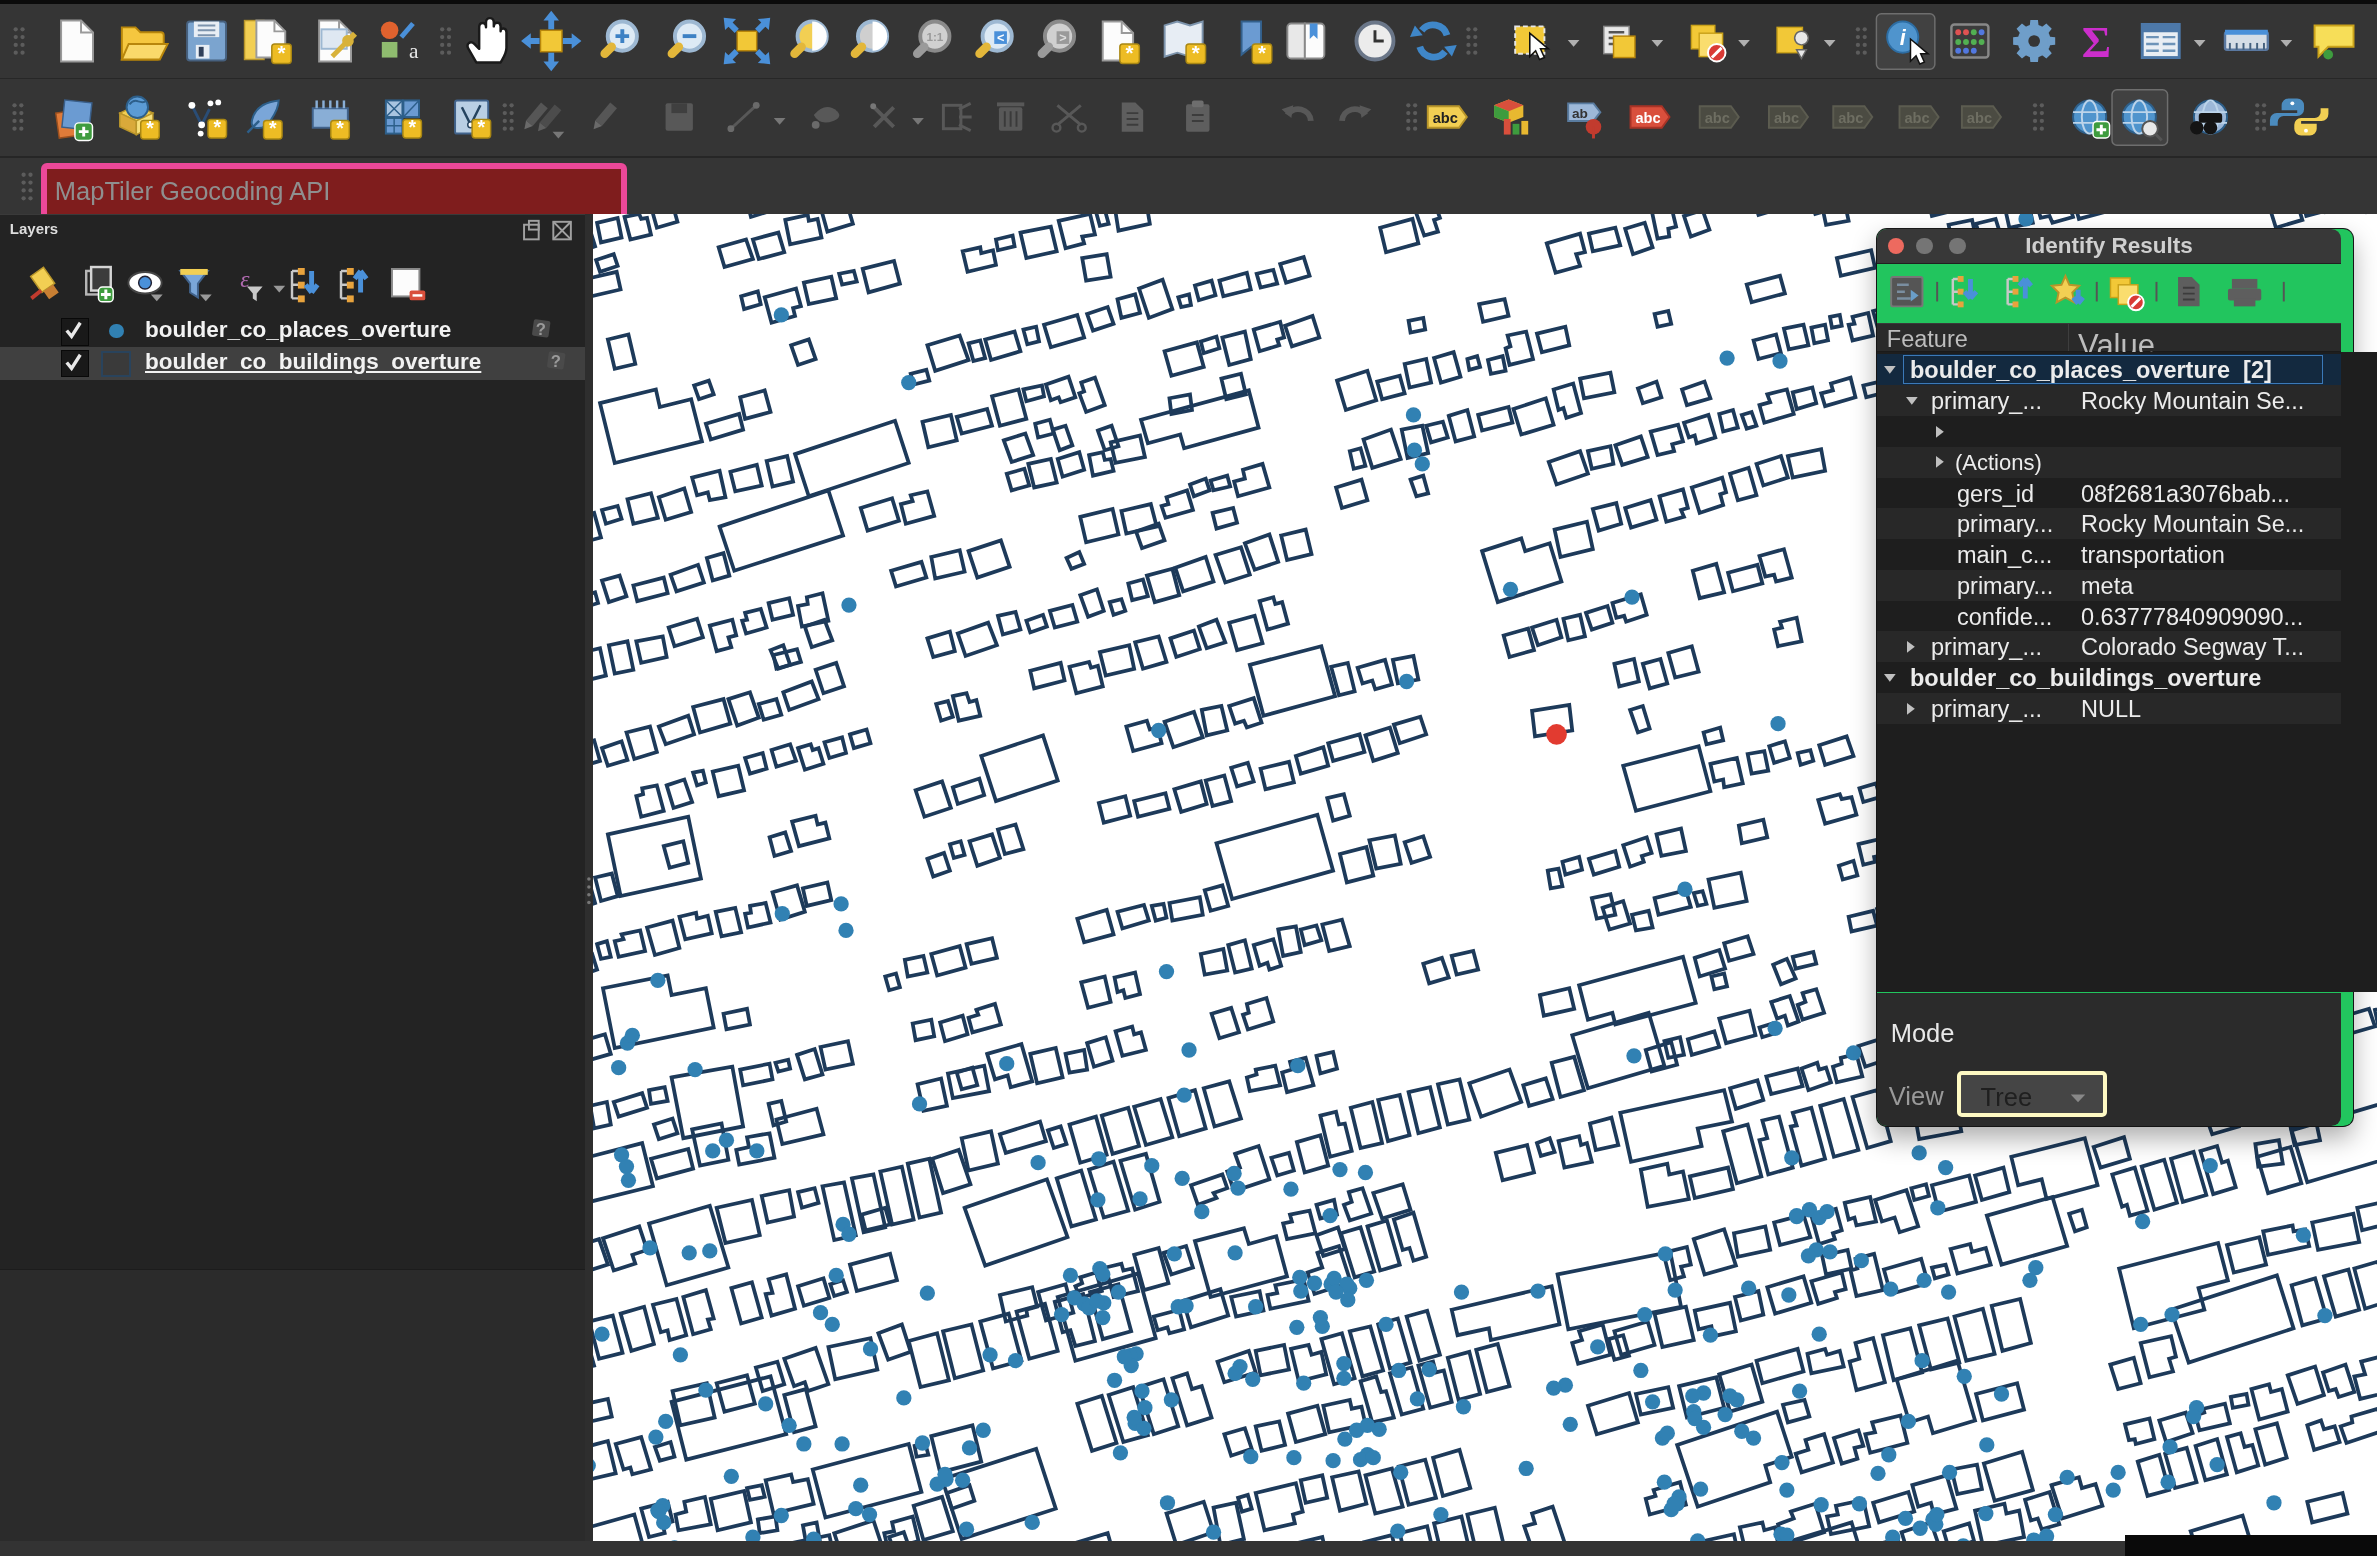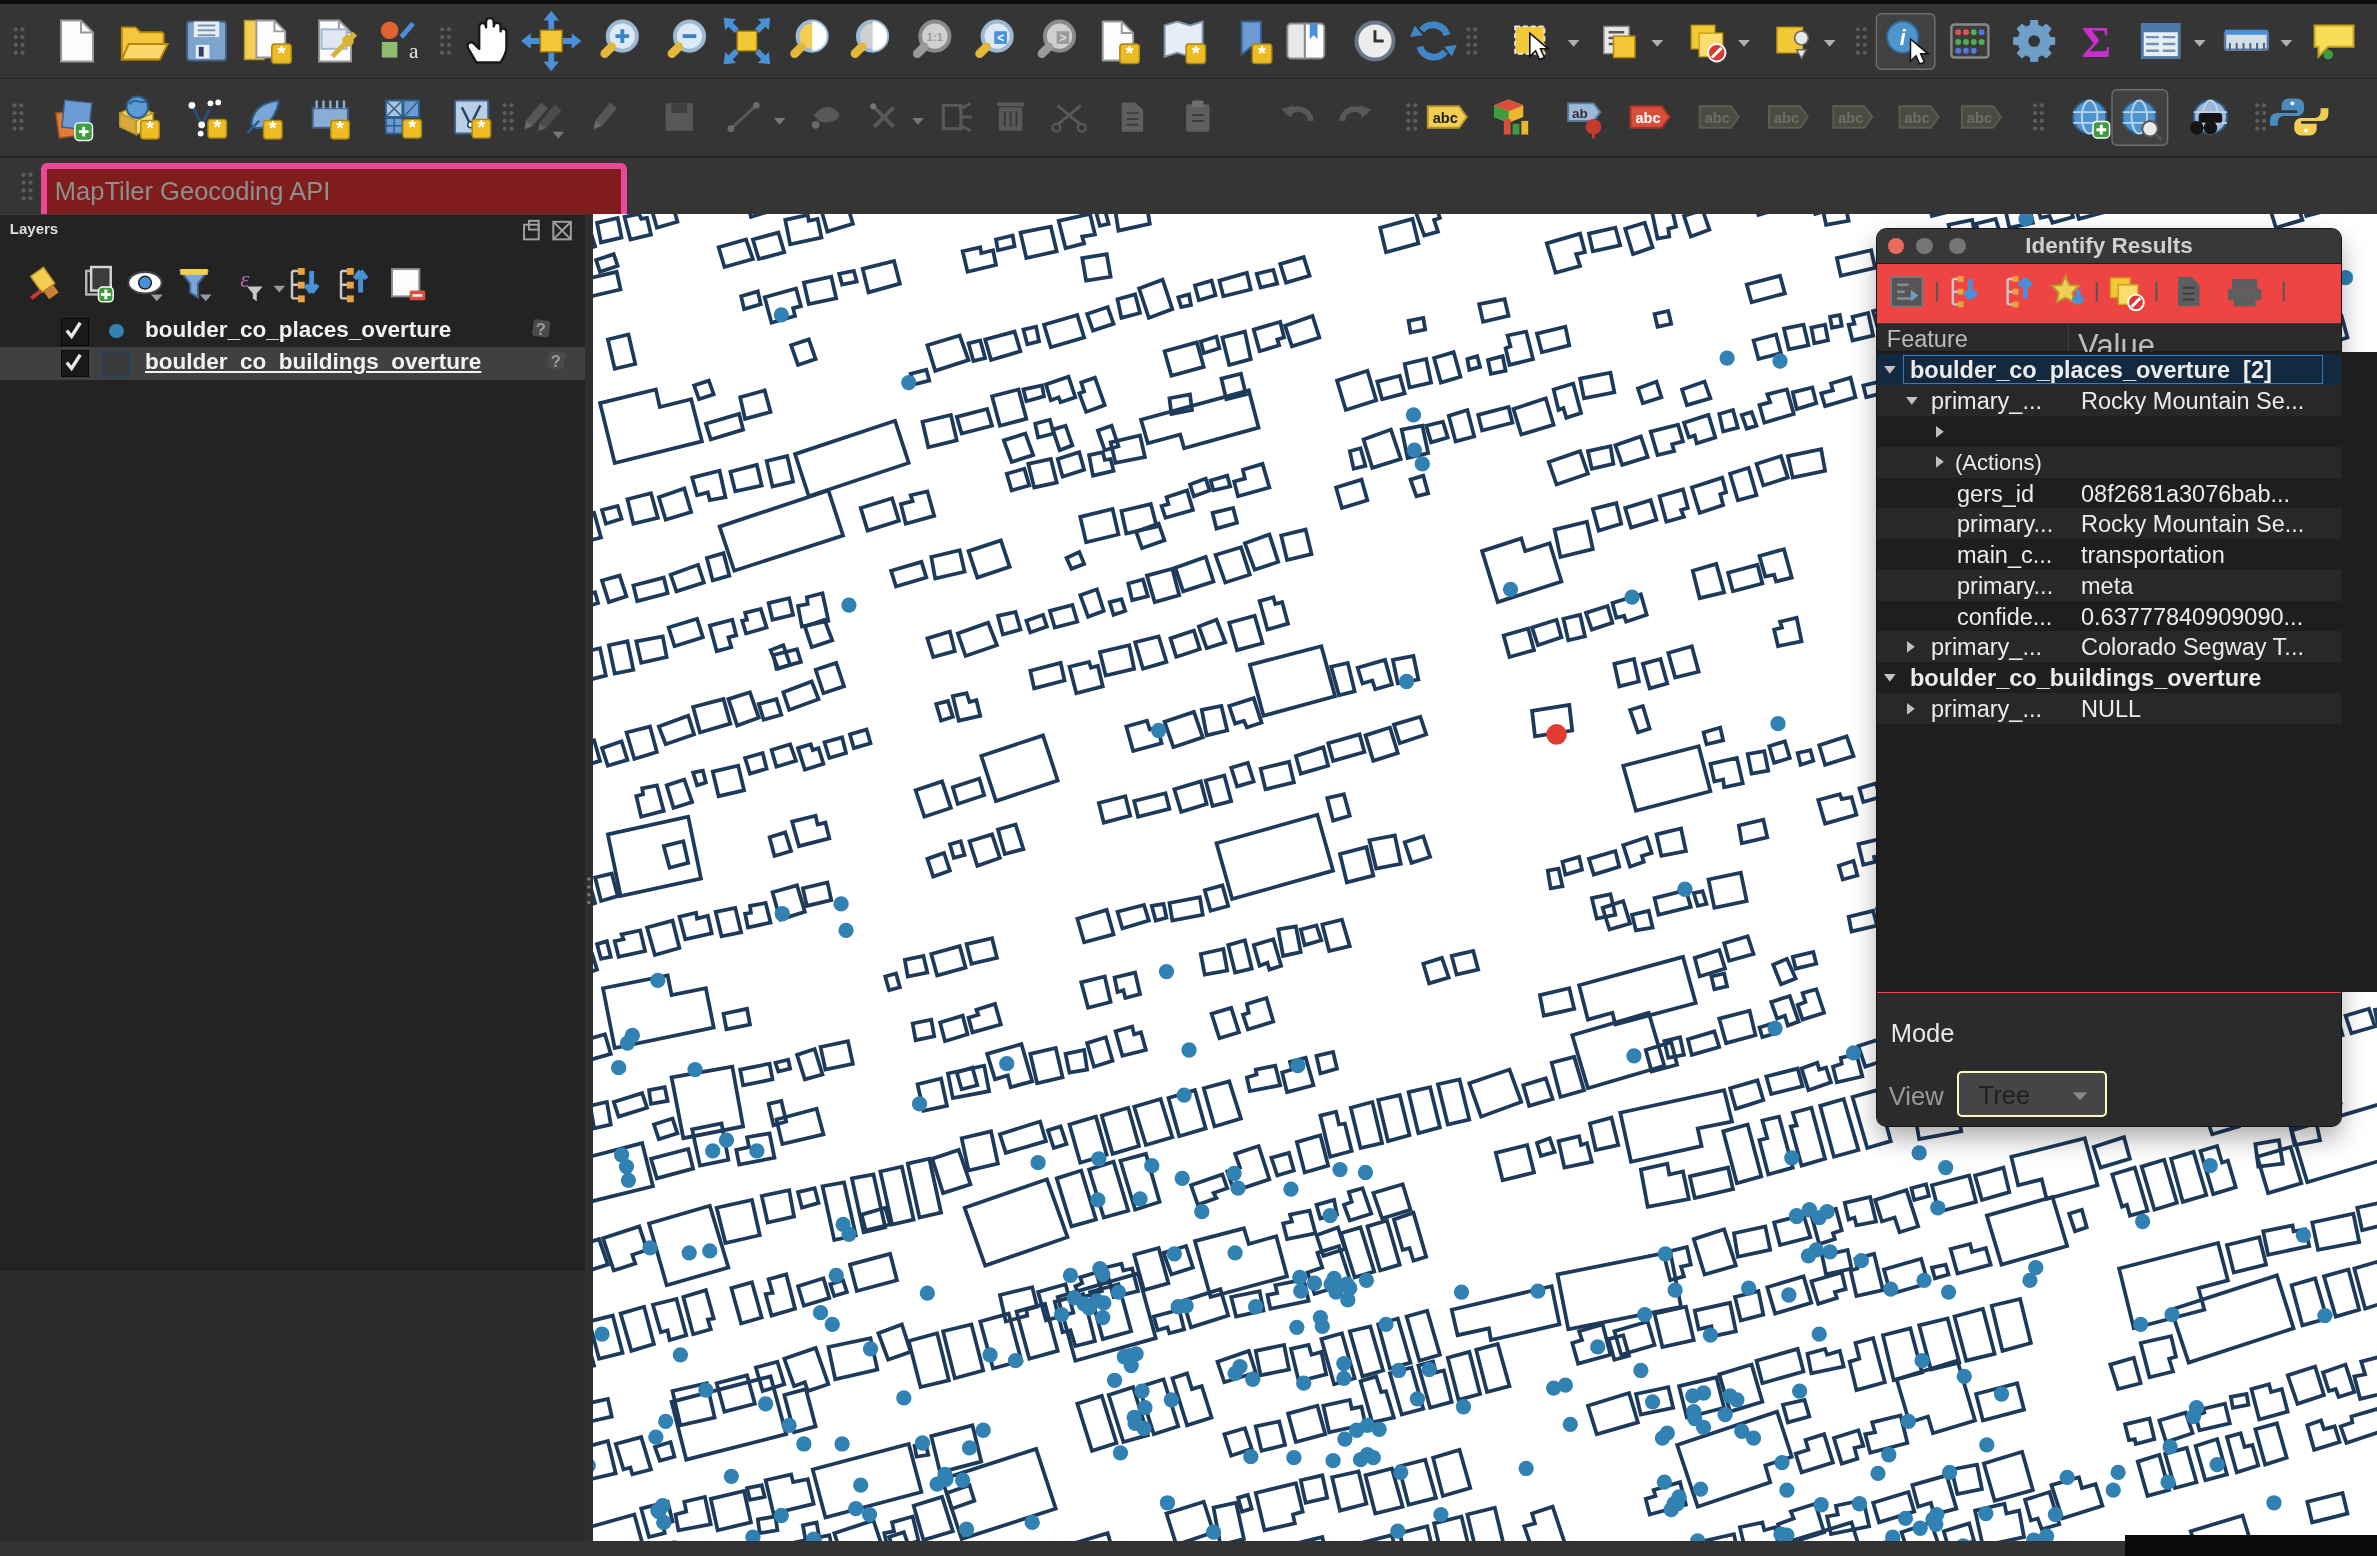--- a/index.html
+++ b/index.html
@@ -1543,21 +1543,21 @@
           <circle cx="766" cy="1173" r="7.8"></circle>
         </g>
         <path d="M958 507 L996 501 L999 527 L961 533 Z" fill="none" stroke="#1d3a5a" stroke-width="3.8"></path>
         <circle cx="983" cy="531" r="10.5" fill="#e23b30"></circle>
       </svg>
 </div>
 
 <div class="abs" style="left:0;top:1541px;width:2378px;height:15.7px;background:#333;"></div>
 <div class="abs" style="left:2125px;top:1535px;width:253px;height:21.6px;background:#0a0a0a;"></div>
 
-<div class="abs" style="left:1877px;top:229px;width:464px;height:897px;background:#ef4444;border-radius:9.8px;box-shadow:0 11.8px 25.5px rgba(0,0,0,0.33), 0 0 0 1px #1a1a1a;">
+<div class="abs" style="left:1877px;top:229px;width:464px;height:897px;background:#22c55e;border-radius:9.8px;box-shadow:0 11.8px 25.5px rgba(0,0,0,0.33), 0 0 0 1px #1a1a1a;padding-left:12px;">
   <div class="abs" style="left:0;top:0;width:464px;height:34px;background:#383838;border-radius:9.8px 9.8px 0 0;border-bottom:1px solid #202020;">
     <div class="abs" style="left:10.8px;top:8.8px;width:16.7px;height:16.7px;border-radius:50%;background:#ed6a5f;"></div>
     <div class="abs" style="left:39px;top:8.8px;width:16.7px;height:16.7px;border-radius:50%;background:#757575;"></div>
     <div class="abs" style="left:72px;top:8.8px;width:16.7px;height:16.7px;border-radius:50%;background:#757575;"></div>
     <div class="abs" style="left:0;top:3.9px;width:464px;text-align:center;font-size:22.5px;font-weight:600;color:#cfcfcf;">Identify Results</div>
   </div>
   <svg width="464" height="94" style="position:absolute;left:0;top:0" viewBox="0 0 473 96">
         <rect x="14" y="49" width="32" height="30" rx="2" fill="#555" stroke="#777" stroke-width="2"></rect>
         <path d="M20 57 h12 M20 64 h8 M20 71 h14" stroke="#7a8ea0" stroke-width="2.5"></path>
         <path d="M34 62 l8 6 -8 6" fill="#6a9ec9"></path>
@@ -1648,21 +1648,21 @@
           <svg style="position:absolute;left:28px;top:473px" width="11.8" height="13.7" viewBox="0 0 12 14">
             <path d="M2 1 L10 7 L2 13Z" fill="#c0c0c0"></path>
           </svg>
           <div style="position:absolute;left:54px;top:467px;font-size:23.5px;color:#ececec;white-space:nowrap;">primary_...</div>
           <div style="position:absolute;left:204px;top:467px;font-size:23.5px;color:#ececec;white-space:nowrap;">NULL</div>
         </div>
   </div>
   <div class="abs" style="left:0;top:764px;width:464px;height:133px;background:#2b2b2b;border-radius:0 0 9.8px 9.8px;">
     <div class="abs" style="left:13.7px;top:25.5px;font-size:25.5px;color:#e8e8e8;">Mode</div>
     <div class="abs" style="left:11.8px;top:89px;font-size:25.5px;color:#9a9a9a;">View</div>
-    <div class="abs" style="left:80px;top:78px;width:150px;height:46px;background:#454545;border:2px solid #fef9c3;border-radius:4.9px;box-sizing:border-box;">
+    <div class="abs" style="left:80px;top:78px;width:150px;height:46px;background:#454545;border:4px solid #fef9c3;border-radius:4.9px;box-sizing:border-box;">
       <div class="abs" style="left:19.6px;top:7.8px;font-size:25.5px;color:#1f1f1f;">Tree</div>
       <svg width="29" height="46" style="position:absolute;right:9.8px;top:0" viewBox="0 0 30 47">
             <path d="M7 20 l15 0 -7.5 8Z" fill="#888"></path>
           </svg>
     </div>
   </div>
 </div>
 </div>
 
 </body></html>

